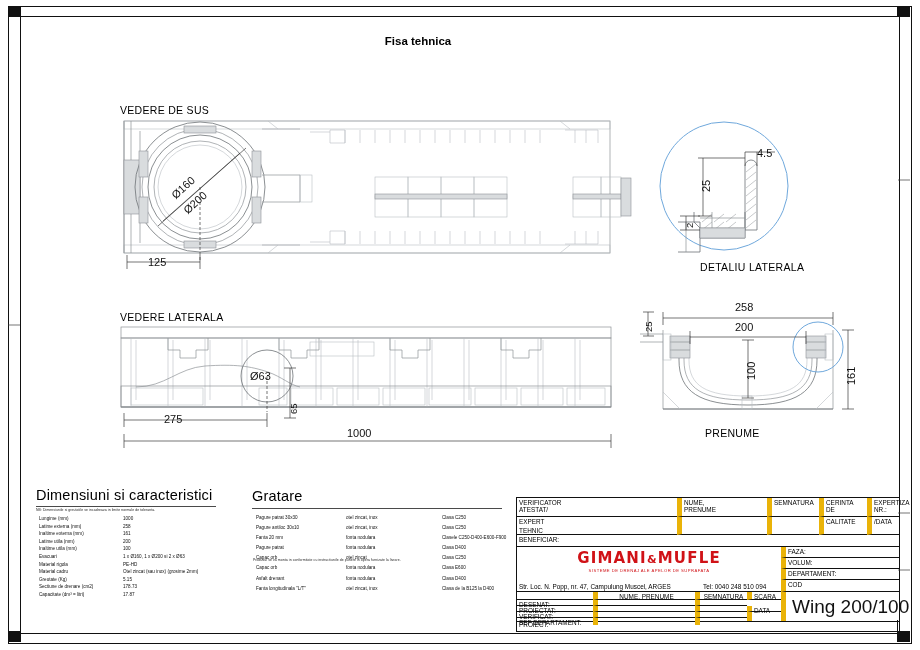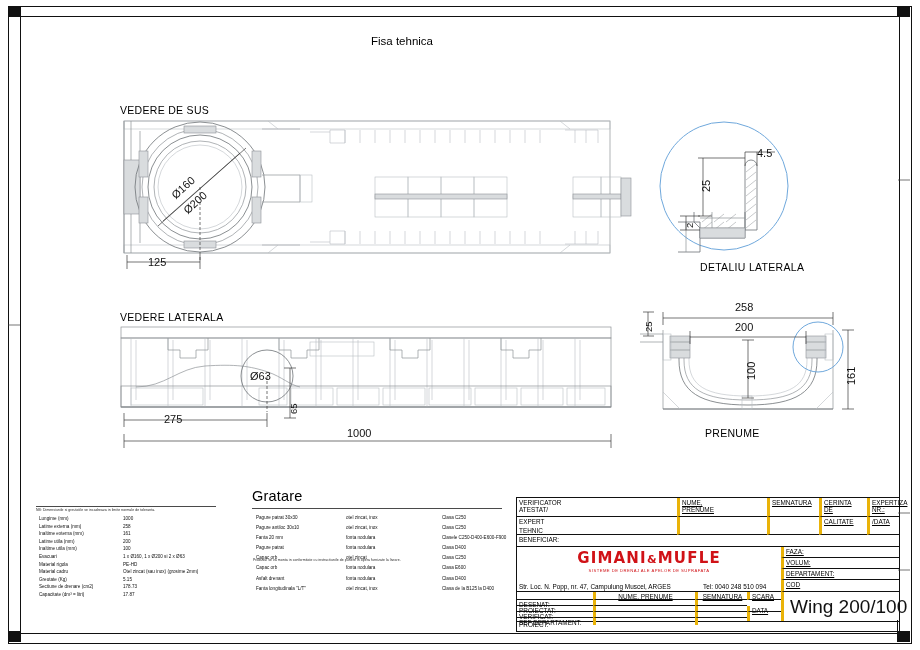--- a/index.html
+++ b/index.html
@@ -2,21 +2,21 @@
 <html><head>
 <meta charset="utf-8">
 <style>
   html,body{margin:0;padding:0;background:#ffffff;}
   body{width:920px;height:650px;font-family:"Liberation Sans",sans-serif;color:#000;overflow:hidden;}
   #sheet{position:relative;width:920px;height:650px;background:#fff;}
   .border-outer{position:absolute;left:8px;top:6px;width:902px;height:636px;border:1px solid #111;}
   .border-inner{position:absolute;left:20px;top:16px;width:878px;height:616px;border:1px solid #111;}
   .corner{position:absolute;background:#111;}
 
-  .title-main{position:absolute;left:0;top:34px;width:804px;text-align:center;font-size:11.5px;line-height:15px;}
+  .title-main{position:absolute;left:16px;top:34px;width:804px;text-align:center;font-size:11.5px;line-height:15px;font-weight:bold;}
   .view-label{position:absolute;font-size:10.5px;letter-spacing:.3px;}
 
   .dim-txt{position:absolute;font-size:11px;color:#111;}
   .dim-txt.small{font-size:9.5px;}
   .rot90{transform:rotate(-90deg);transform-origin:left top;white-space:nowrap;}
   .rot45{transform:rotate(-42deg);transform-origin:left top;white-space:nowrap;}
 
   svg{position:absolute;left:0;top:0;overflow:visible;}
   .ln{stroke:#8e9296;stroke-width:.7;fill:none;}
   .ln2{stroke:#6d7276;stroke-width:.8;fill:none;}
@@ -35,21 +35,21 @@
   .spec-tbl td{padding:0 0 0 0;vertical-align:top;white-space:nowrap;}
   .col-lbl{width:82px;}
   .col-val{width:auto;}
   .grat-tbl{position:absolute;font-size:4.6px;line-height:6.1px;color:#111;}
   .grat-tbl td{white-space:nowrap;vertical-align:top;}
   .gc1{width:86px;} .gc2{width:92px;}
 
   
   #tblock{position:absolute;left:516px;top:497px;width:382px;height:123px;border:1px solid #111;font-size:6.4px;}
   #tblock .cell{position:absolute;box-sizing:border-box;padding:1px 2px;white-space:nowrap;}
-  #tblock .bl{border-left:3px solid #eab308;text-decoration:underline;}
+  #tblock .bl{border-left:5px solid #eab308;}
   #tblock .bb{border-bottom:1px solid #111;}
   .logo{position:absolute;left:0;top:0;width:264px;text-align:center;}
   .logo .lg1{font-size:15px;font-weight:bold;color:#d01217;letter-spacing:1.2px;font-family:"DejaVu Sans",sans-serif;}
   .logo .lg1 .amp{font-size:11px;}
   .logo .lg2{font-size:4.2px;color:#d01217;letter-spacing:.45px;margin-top:1px;}
   .bigmodel{position:absolute;font-size:19px;color:#111;}
 </style>
 </head>
 <body>
 
@@ -271,20 +271,21 @@
     <line x1="643" y1="312" x2="654" y2="312" class="dimline"></line>
     <line x1="643" y1="336" x2="654" y2="336" class="dimline"></line>
   </svg>
   <div class="dim-txt" style="left:735px;top:301px;">258</div>
   <div class="dim-txt" style="left:735px;top:321px;">200</div>
   <div class="dim-txt rot90" style="left:745px;top:380px;">100</div>
   <div class="dim-txt rot90" style="left:845px;top:385px;">161</div>
   <div class="dim-txt small rot90" style="left:643px;top:332px;">25</div>
   <div class="view-label" style="left:705px;top:427px;">PRENUME</div>
 
+  <div class="sec-title" style="left:36px;top:487px;">Dimensiuni si caracteristici</div>
   <div class="rule" style="left:36px;top:506px;width:180px;"></div>
   <div class="note" style="left:36px;top:508px;">NB: Dimensiunile si greutatile se incadreaza in limite normale de toleranta.</div>
   <table class="spec-tbl" style="left:37px;top:514px;">
     <tbody>
       <tr>
           <td class="col-lbl">Lungime (mm)</td>
           <td class="col-val">1000</td>
         </tr>
       <tr>
           <td class="col-lbl">Latime externa (mm)</td>

